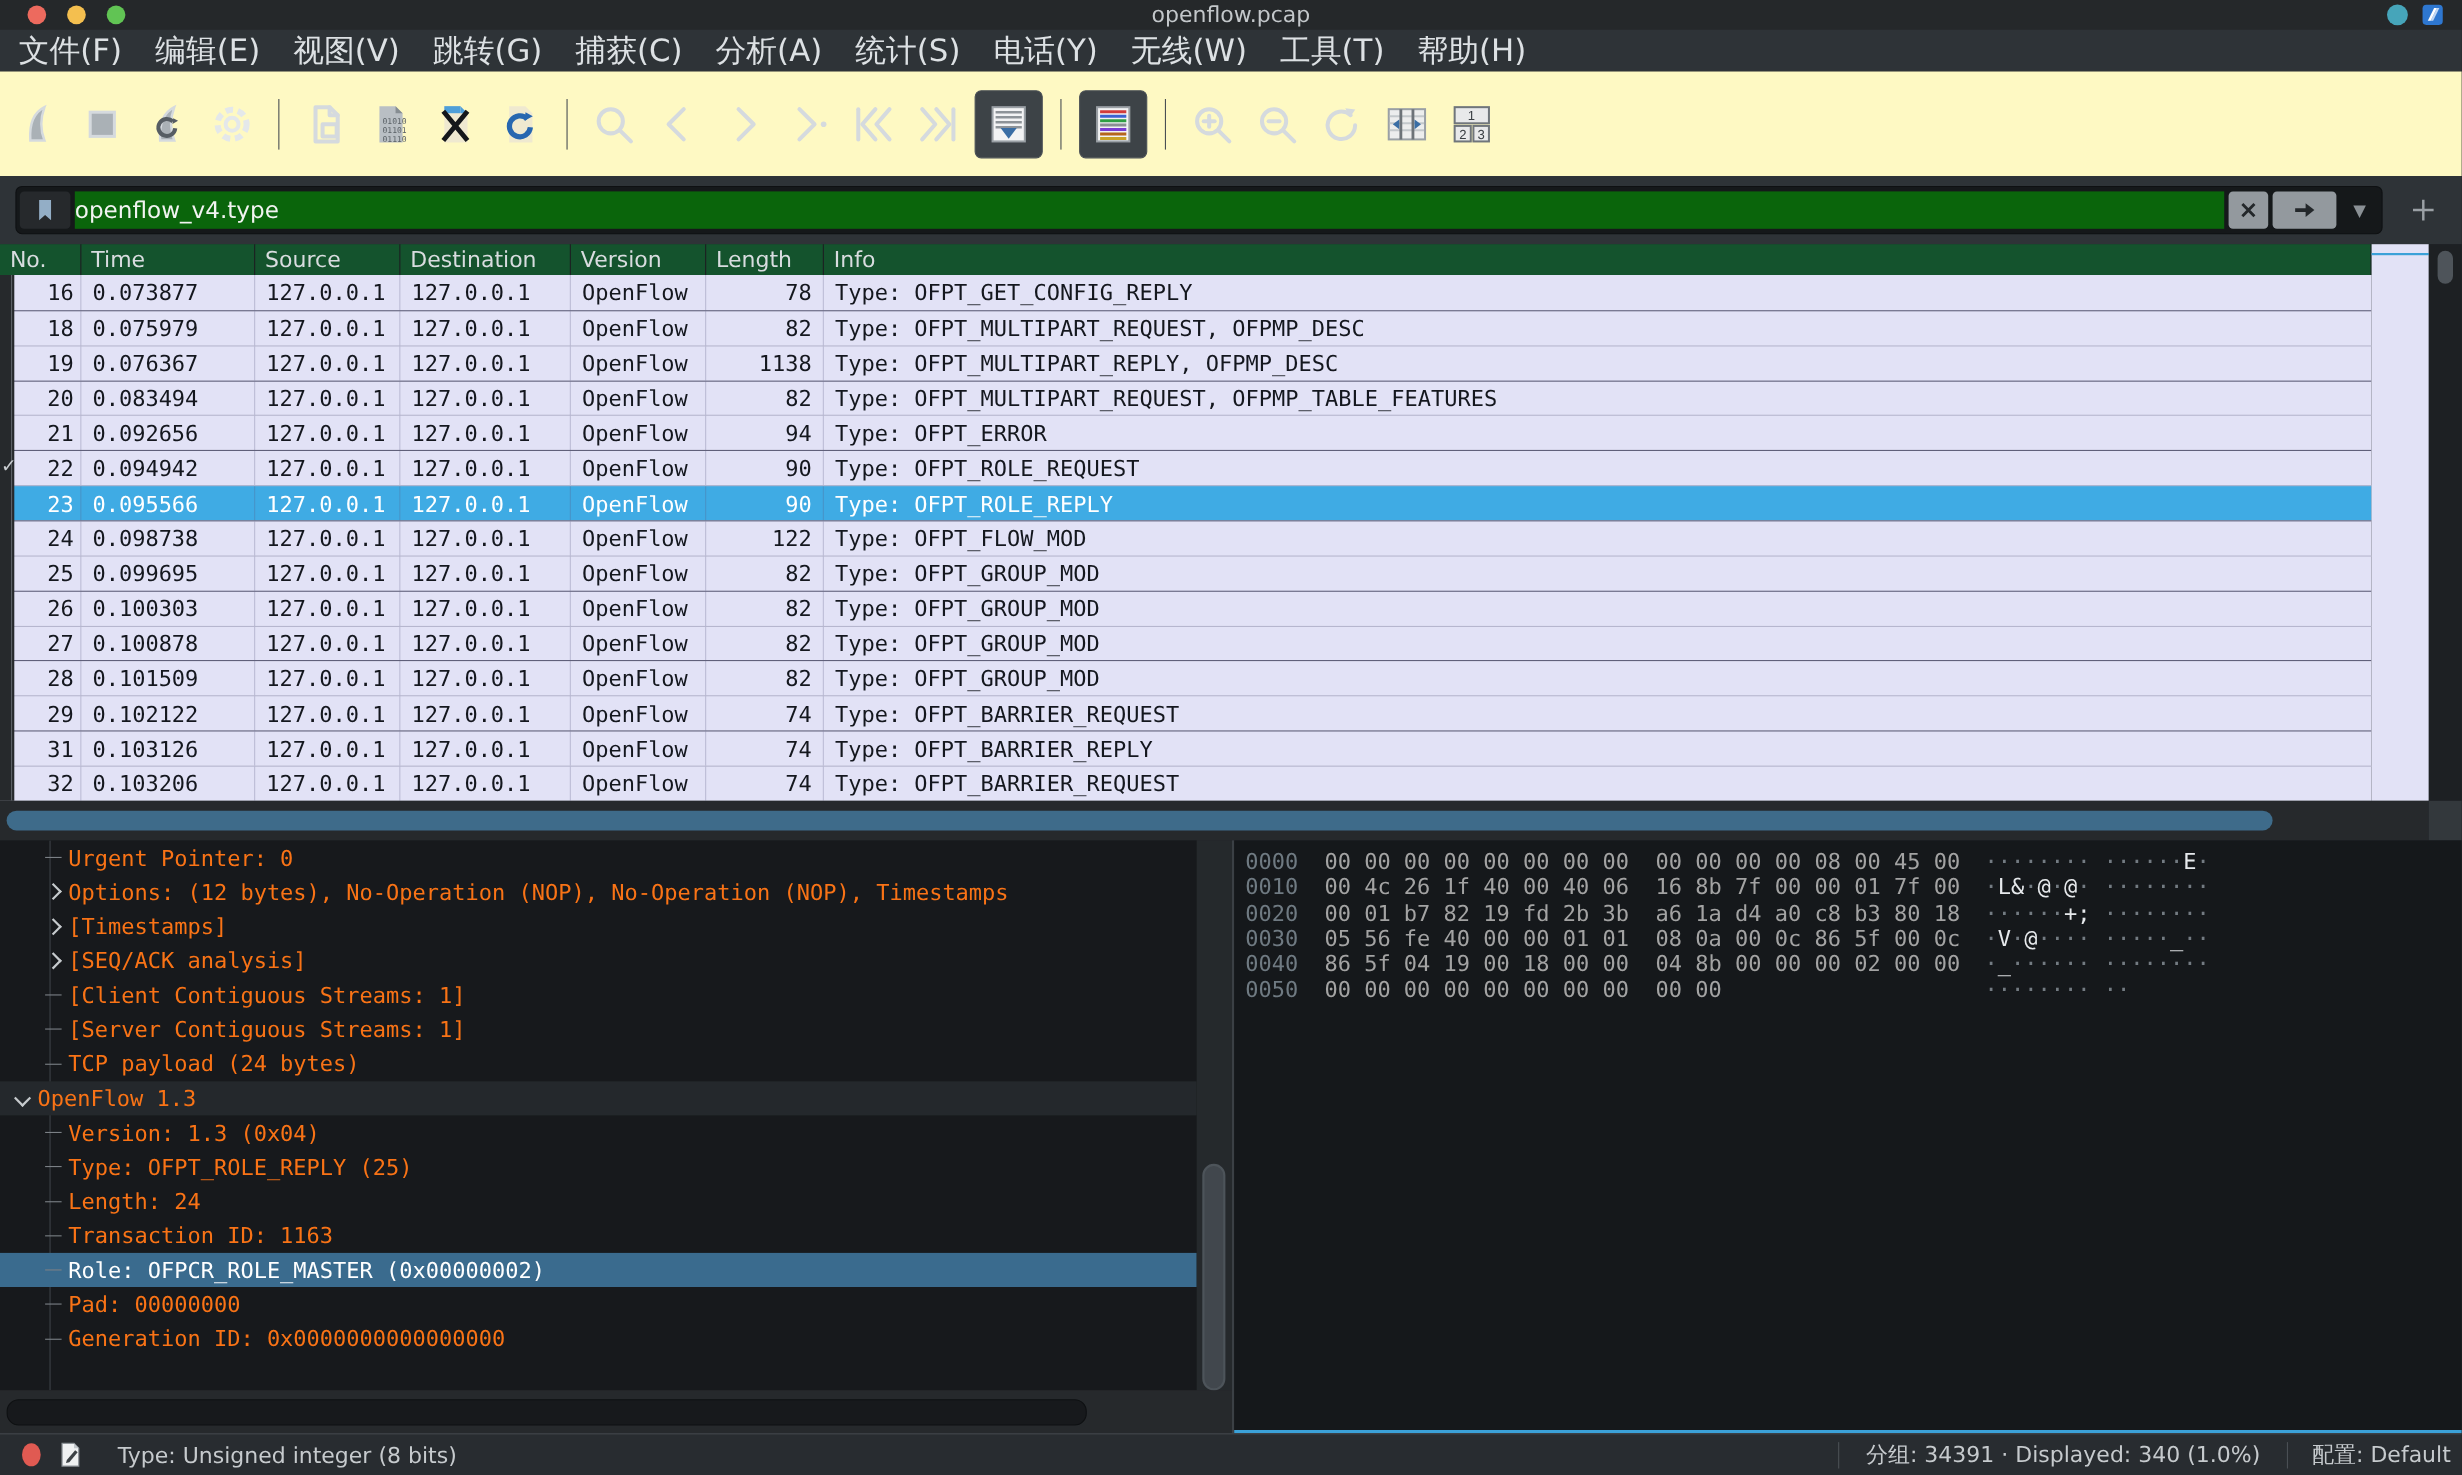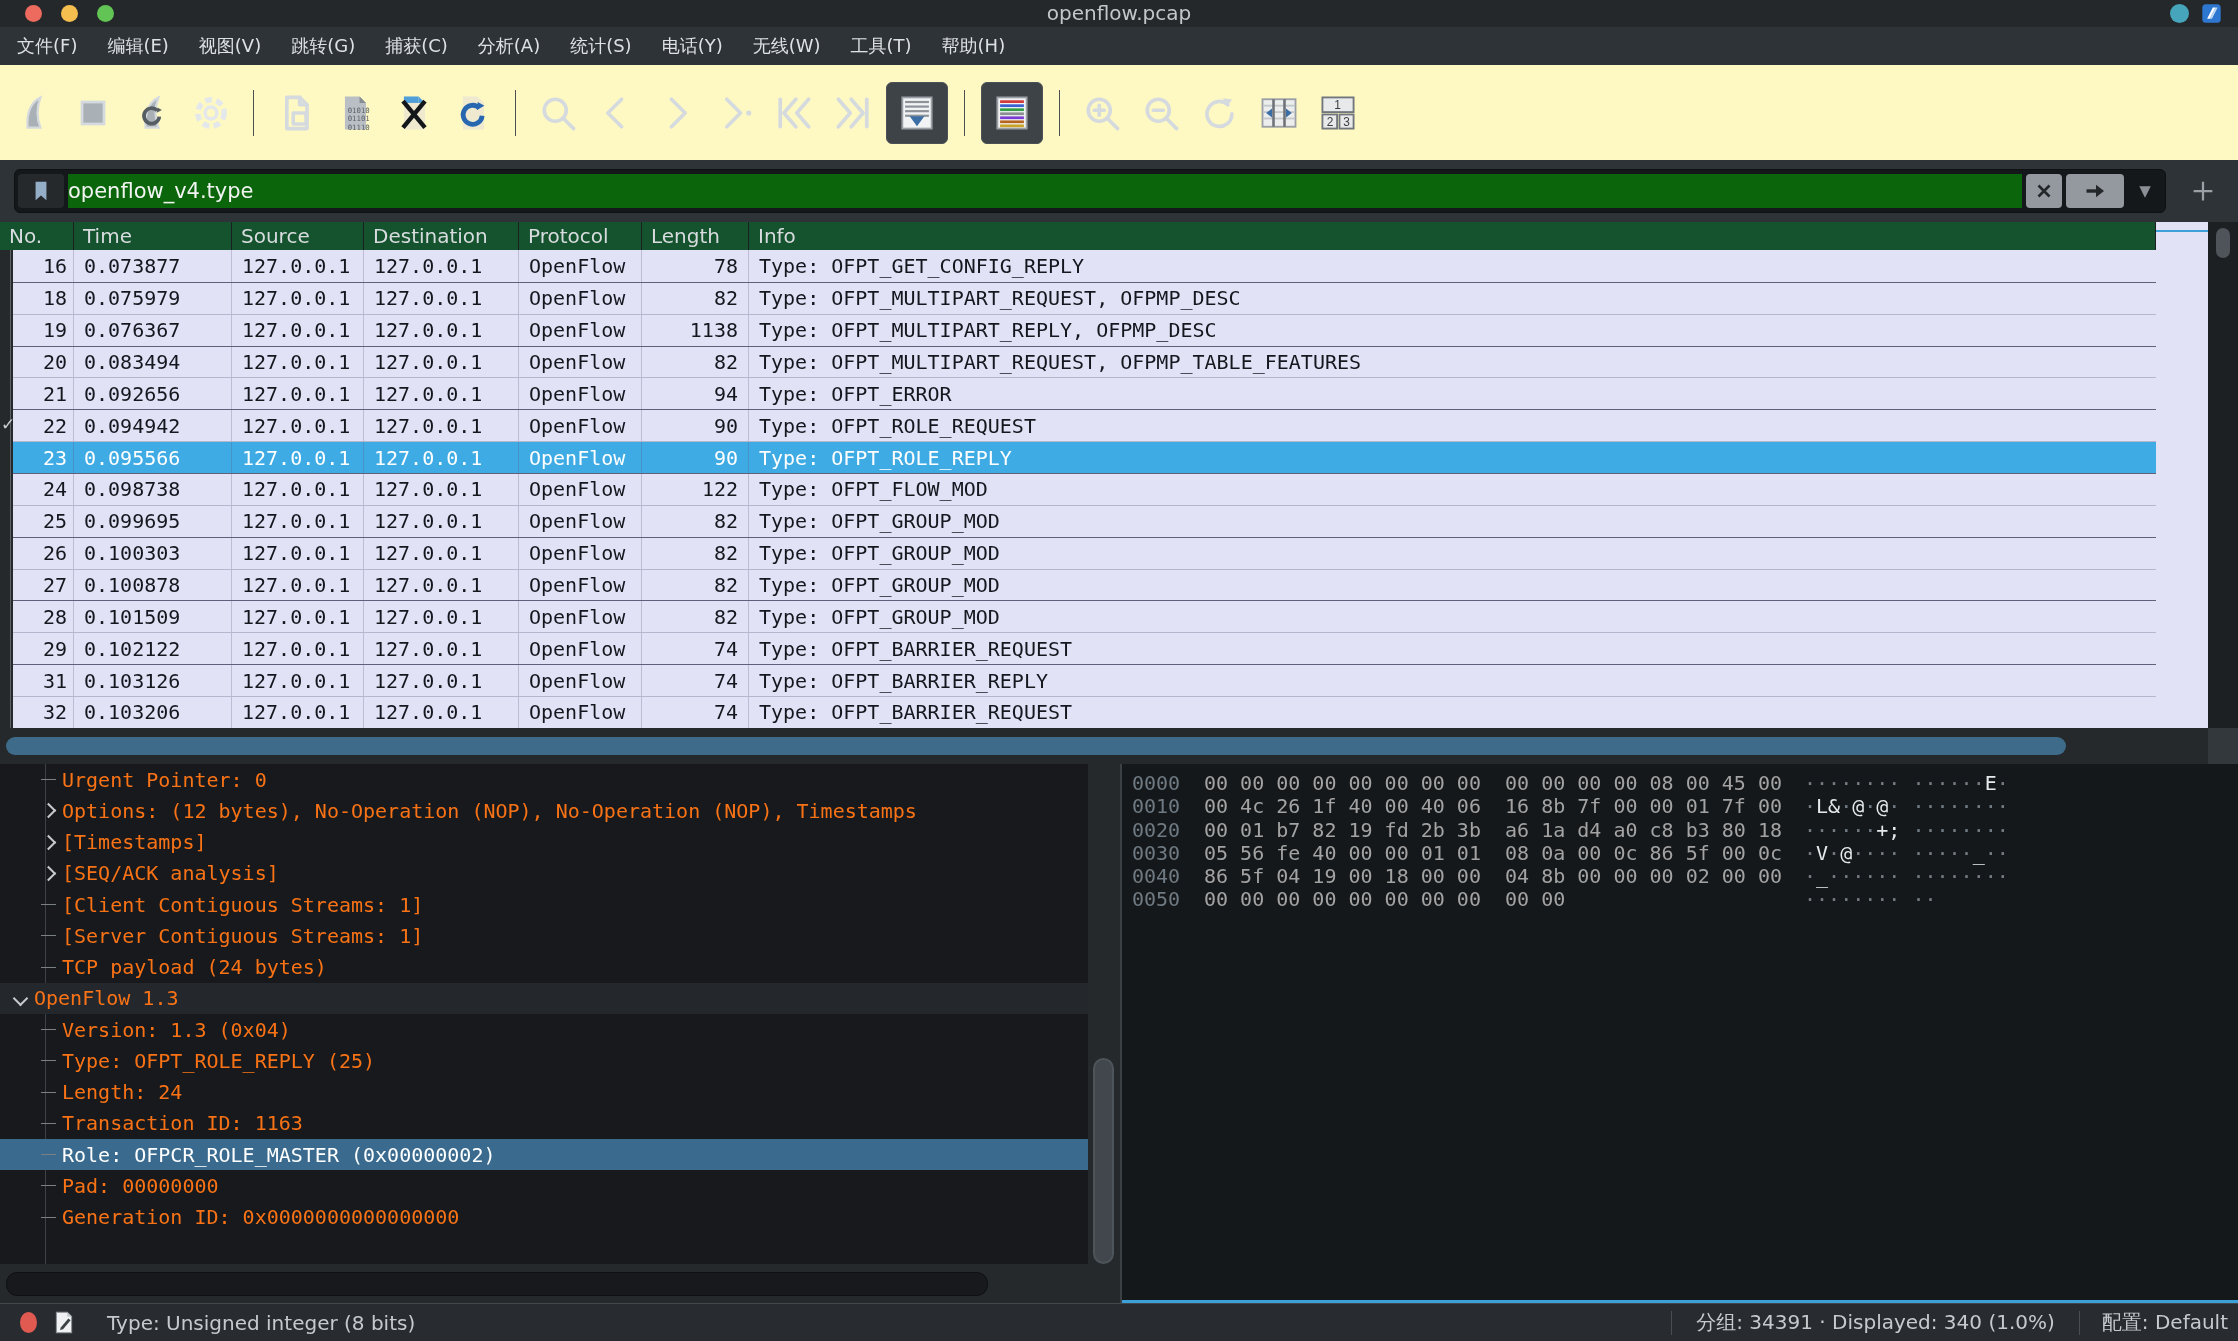--- a/index.html
+++ b/index.html
@@ -12,21 +12,21 @@
   .tl{width:17px;height:17px;border-radius:50%;}
   .tl.red{background:#ed6a5e;} .tl.yellow{background:#f4bf4f;} .tl.green{background:#61c454;}
   #win-title{position:absolute;left:0;right:0;top:0;height:27px;line-height:27px;text-align:center;
              color:#c3c7ca;font-size:20px;}
   #title-right{position:absolute;right:16px;top:3px;display:flex;gap:12px;align-items:center;}
   .teal-dot{width:19px;height:19px;border-radius:50%;background:#46a5ba;}
 
   
   #menubar{position:absolute;top:27px;left:0;width:2238px;height:38px;background:#2e3337;
            display:flex;align-items:center;padding-left:2px;box-sizing:border-box;}
-  .menu-item{padding:0 15px;font-size:18px;color:#dde1e4;height:100%;display:flex;align-items:center;}
+  .menu-item{padding:0 15px;font-size:28px;color:#dde1e4;height:100%;display:flex;align-items:center;}
 
   
   #toolbar{position:absolute;top:65px;left:0;width:2238px;height:95px;background:#fef9c3;
            display:flex;align-items:center;padding-left:8px;gap:7px;box-sizing:border-box;}
   .tb-btn{width:52px;height:52px;display:flex;align-items:center;justify-content:center;border-radius:6px;flex:0 0 auto;}
   .tb-btn svg{width:44px;height:44px;}
   .tb-btn.toggled{width:62px;height:62px;background:#3d4347;border:1px solid #4b5156;box-sizing:border-box;}
   .tb-sep{width:1px;height:46px;background:#4a5054;margin:0 9px;flex:0 0 auto;}
 
   
@@ -349,21 +349,21 @@
         <path d="M12 4.5 v15 M4.5 12 h15" stroke="#9aa0a5" stroke-width="1.8" fill="none"></path>
       </svg>
     </div>
   </div>
 
   <div id="plist-header">
       <div class="hcell">No.</div>
       <div class="hcell">Time</div>
       <div class="hcell">Source</div>
       <div class="hcell">Destination</div>
-      <div class="hcell">Protocol</div>
+      <div class="hcell">Version</div>
       <div class="hcell">Length</div>
       <div class="hcell">Info</div>
     </div>
   <div id="plist-rows">
       <div class="prow">
         <div class="pcell c-no">16</div>
         <div class="pcell c-time">0.073877</div>
         <div class="pcell c-source">127.0.0.1</div>
         <div class="pcell c-destination">127.0.0.1</div>
         <div class="pcell c-protocol">OpenFlow</div>

